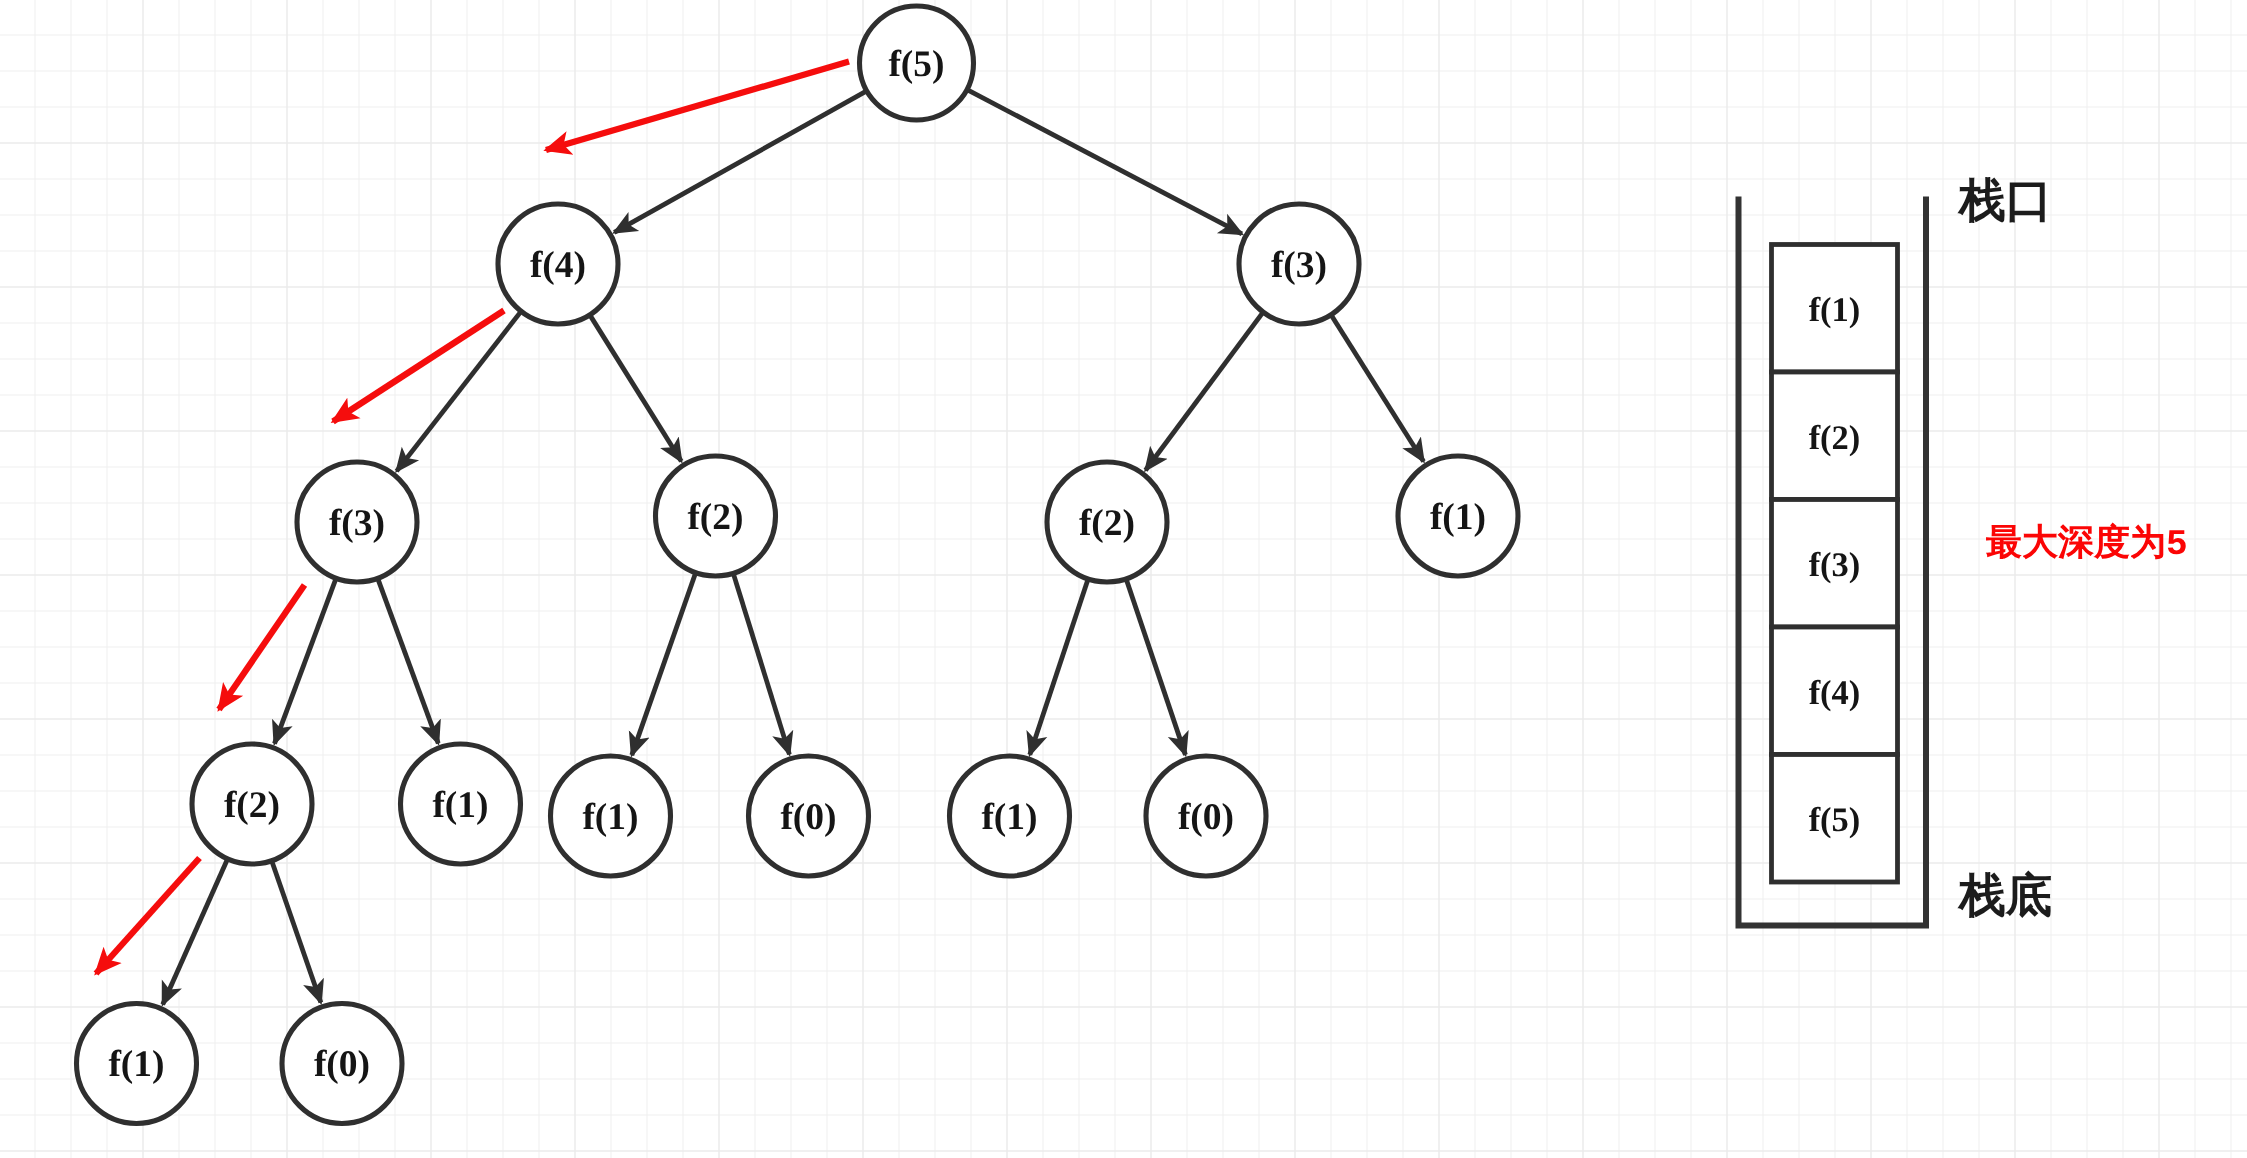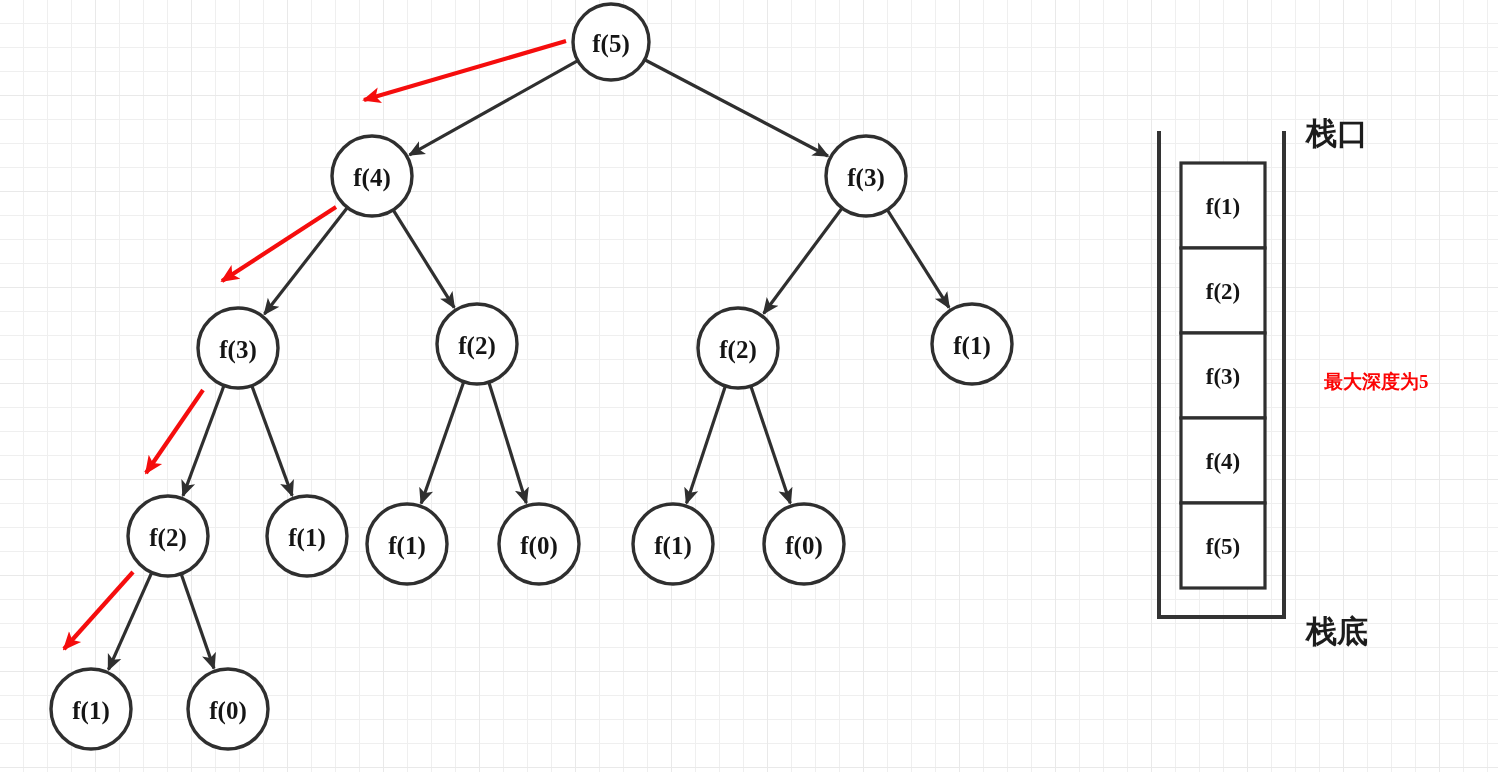--- a/index.html
+++ b/index.html
@@ -78,27 +78,27 @@
   .cjk-label {
     position: absolute;
     font-family: "Liberation Serif", "DejaVu Serif", serif;
     font-size: 31px;
     color: #1c1c1c;
     white-space: nowrap;
     line-height: 1;
     font-weight: bold;
   }
   #stack-top-label { left: 1306px; top: 118px; }
-  #stack-bottom-label { left: 1306px; top: 616px; }
+  #stack-bottom-label { left: 1306px; top: 581px; }
   #max-depth-note {
     position: absolute;
     left: 1324px;
-    top: 372px;
-    font-family: Liberation Serif, serif;
-    font-size: 19px;
+    top: 352px;
+    font-family: Liberation Mono, monospace;
+    font-size: 24px;
     font-weight: bold;
     color: #fb0505;
     white-space: nowrap;
     line-height: 1;
   }
   #logo-wrap {
     position: absolute;
     left: 1150px;
     top: 640px;
     width: 190px;

